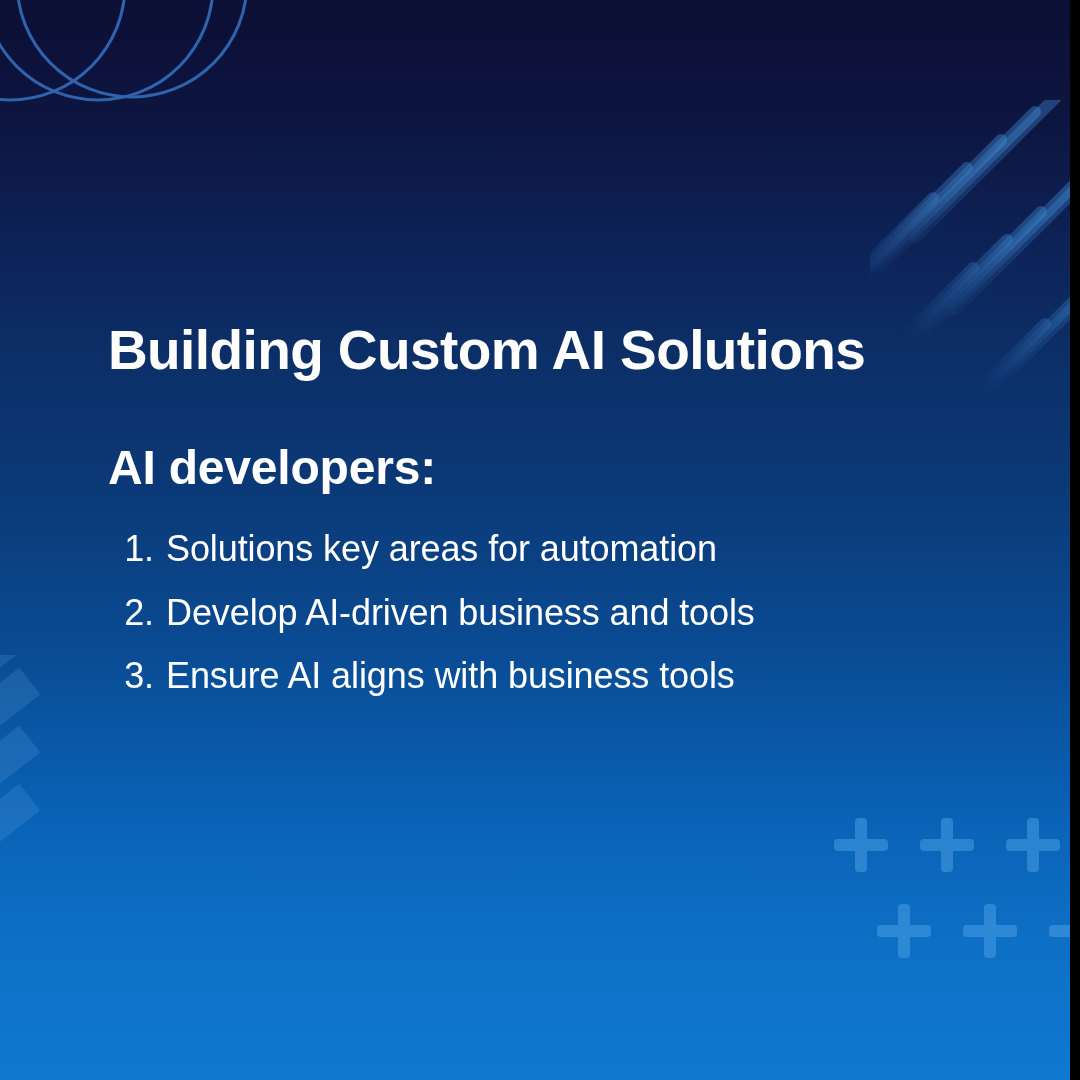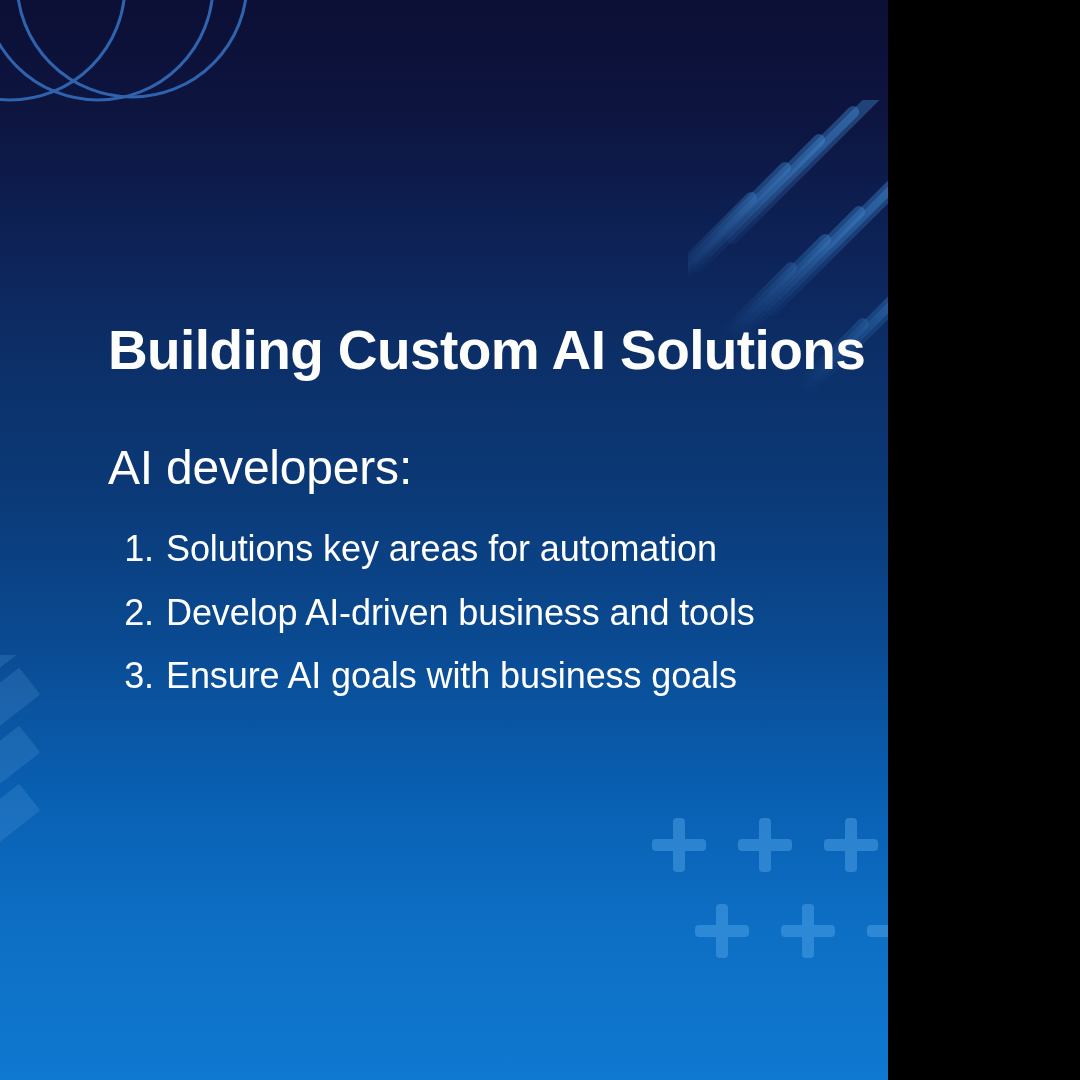--- a/index.html
+++ b/index.html
@@ -5,21 +5,21 @@
 <style>
   html, body {
     margin: 0;
     padding: 0;
     background: #000;
   }
   * { box-sizing: border-box; }
 
   .slide {
     position: relative;
-    width: 888px;
+    width: 1070px;
     height: 1080px;
     overflow: hidden;
     font-family: "Liberation Sans", sans-serif;
     background:
       linear-gradient(
         180deg,
         #0c0f35 0%,
         #0d1540 11%,
         #0d2358 23%,
         #0c3069 34%,
@@ -123,21 +123,21 @@
     line-height: 1.12;
     font-weight: 700;
     letter-spacing: -0.6px;
     color: #fdfdfb;
     white-space: nowrap;
   }
   .subhead {
     margin: 60px 0 12px 0;
     font-size: 48px;
     line-height: 1.1;
-    font-weight: 400;
+    font-weight: 700;
     letter-spacing: -0.2px;
     color: #ffffff;
   }
   .steps {
     margin: 34px 0 0 0;
     padding: 0;
     list-style: none;
   }
   .step {
     display: flex;
@@ -213,18 +213,18 @@
       <li class="step">
         <span class="step-num">1.</span>
         <span class="step-text">Solutions key areas for automation</span>
       </li>
       <li class="step">
         <span class="step-num">2.</span>
         <span class="step-text">Develop AI-driven business and tools</span>
       </li>
       <li class="step">
         <span class="step-num">3.</span>
-        <span class="step-text">Ensure AI goals with business goals</span>
+        <span class="step-text">Ensure AI aligns with business tools</span>
       </li>
     </ol>
   </div>
 
 </div>
 
 </body></html>

